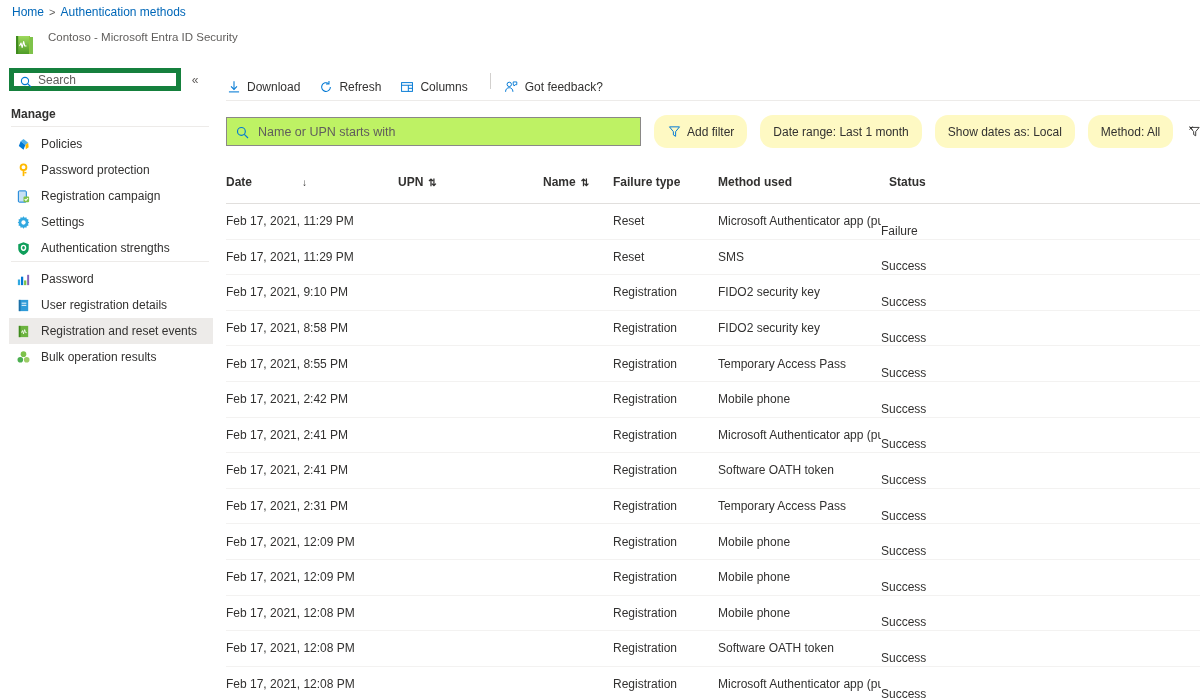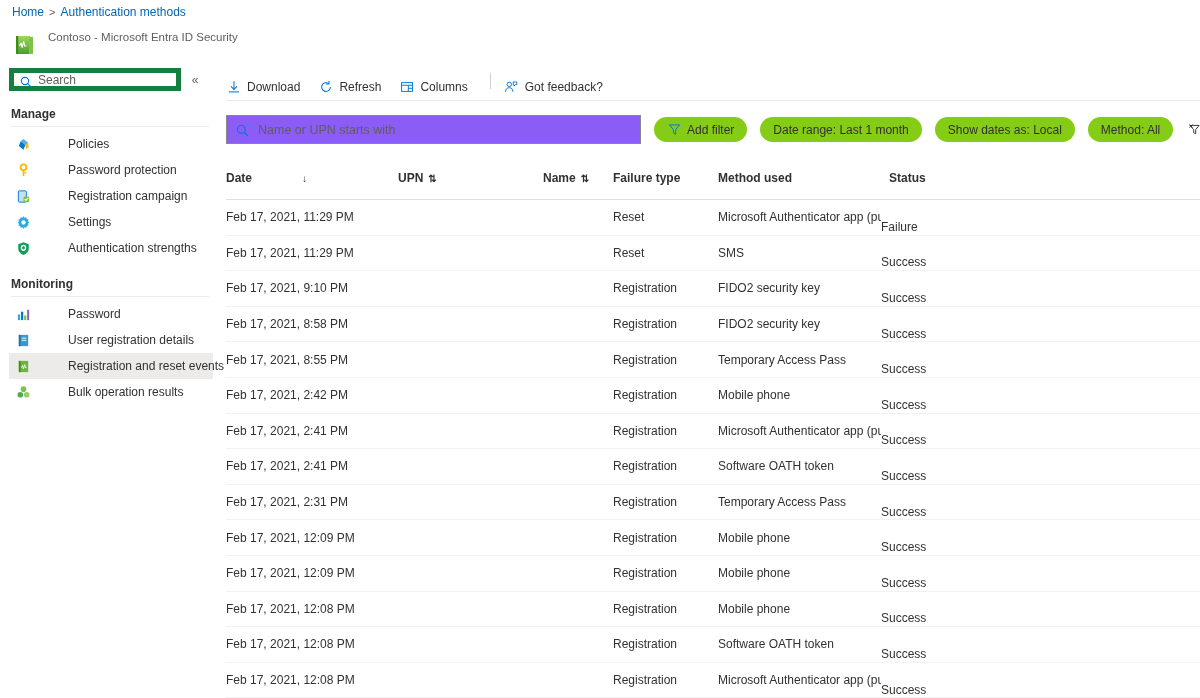--- a/index.html
+++ b/index.html
@@ -71,21 +71,21 @@
   }
 
   .nav-section-title {
     font-size: 12px; font-weight: 700; color: #323130;
     padding: 16px 0 5px 2px;
   }
   .nav-rule { height: 1px; background: #edebe9; margin: 0 4px 4px 2px; }
 
   .nav-item {
     display: flex; align-items: center; height: 26px;
-    padding-left: 6px; cursor: pointer; font-size: 12px; color: #323130; gap: 27px;
+    padding-left: 6px; cursor: pointer; font-size: 12px; color: #323130;
   }
   .nav-item.selected { background: #edebe9; }
   .nav-ico { width: 16px; height: 16px; flex: 0 0 16px; margin-right: 10px;
              display: flex; align-items: center; justify-content: center; }
   .nav-label { white-space: nowrap; }
 
   
   .content { flex: 1; padding-left: 13px; }
 
   .cmdbar {
@@ -100,33 +100,33 @@
              display: flex; align-items: center; justify-content: center; }
   .cmd-sep { width: 1px; height: 16px; background: #d2d0ce; margin: 0 13px 0 4px; }
 
   .cmd-rule { height: 1px; background: #edebe9; margin: 6px 0 0 0; width: 100%; }
 
   
   .filterbar {
     display: flex; align-items: center; margin-top: 14px; padding-right: 3px;
   }
   .upn-search {
-    width: 415px; height: 29px; border: 1px solid #8a8886; background: #8b5cf6;
+    width: 415px; height: 29px; border: 1px solid #8a8886; background: #bef264;
     display: flex; align-items: center; padding: 0 9px; cursor: text;
   }
   .upn-search .mag { flex: 0 0 13px; height: 13px; margin-right: 9px; }
   .upn-search input {
     border: 0; outline: 0; font-size: 12.5px; width: 100%;
     font-family: "Liberation Sans", sans-serif; color: #323130; background: transparent;
   }
   .upn-search input::placeholder { color: #605e5c; opacity: 1; }
 
   .pill {
-    display: flex; align-items: center; height: 25px;
-    background: #84cc16; border-radius: 13px; padding: 0 13px;
+    display: flex; align-items: center; height: 33px;
+    background: #fef9c3; border-radius: 13px; padding: 0 13px;
     margin-left: 13px; font-size: 12px; color: #323130; cursor: pointer;
     white-space: nowrap;
   }
   .pill .pill-ico { width: 14px; height: 14px; margin-right: 6px; flex: 0 0 14px;
                     display: flex; align-items: center; justify-content: center; }
   .reset-link {
     display: flex; align-items: center; margin-left: 14px;
     font-size: 12px; color: #323130; cursor: pointer; white-space: nowrap;
   }
   .reset-link .pill-ico { width: 14px; height: 14px; margin-right: 5px; flex: 0 0 14px;
@@ -250,21 +250,20 @@
     <div class="nav-item">
       <span class="nav-ico">
         <svg width="15" height="15" viewBox="0 0 16 16">
           <path d="M8 1.2 L13.6 3.4 V8 C13.6 11.4 11 13.8 8 14.8 C5 13.8 2.4 11.4 2.4 8 V3.4 Z" fill="#0e9e5a"></path>
           <ellipse cx="8" cy="7.3" rx="2.2" ry="2.6" fill="none" stroke="#fff" stroke-width="1.5"></ellipse>
         </svg>
       </span>
       <span class="nav-label">Authentication strengths</span>
     </div>
 
-    <div class="nav-section-title">Monitoring</div>
     <div class="nav-rule"></div>
 
     <div class="nav-item">
       <span class="nav-ico">
         <svg width="15" height="15" viewBox="0 0 16 16">
           <rect x="2" y="8" width="2.4" height="6" fill="#31a8e0"></rect>
           <rect x="5.3" y="5" width="2.4" height="9" fill="#0078d4"></rect>
           <rect x="8.6" y="9" width="2.4" height="5" fill="#7ec24a"></rect>
           <rect x="11.9" y="3" width="2.1" height="11" fill="#8764b8"></rect>
         </svg>

